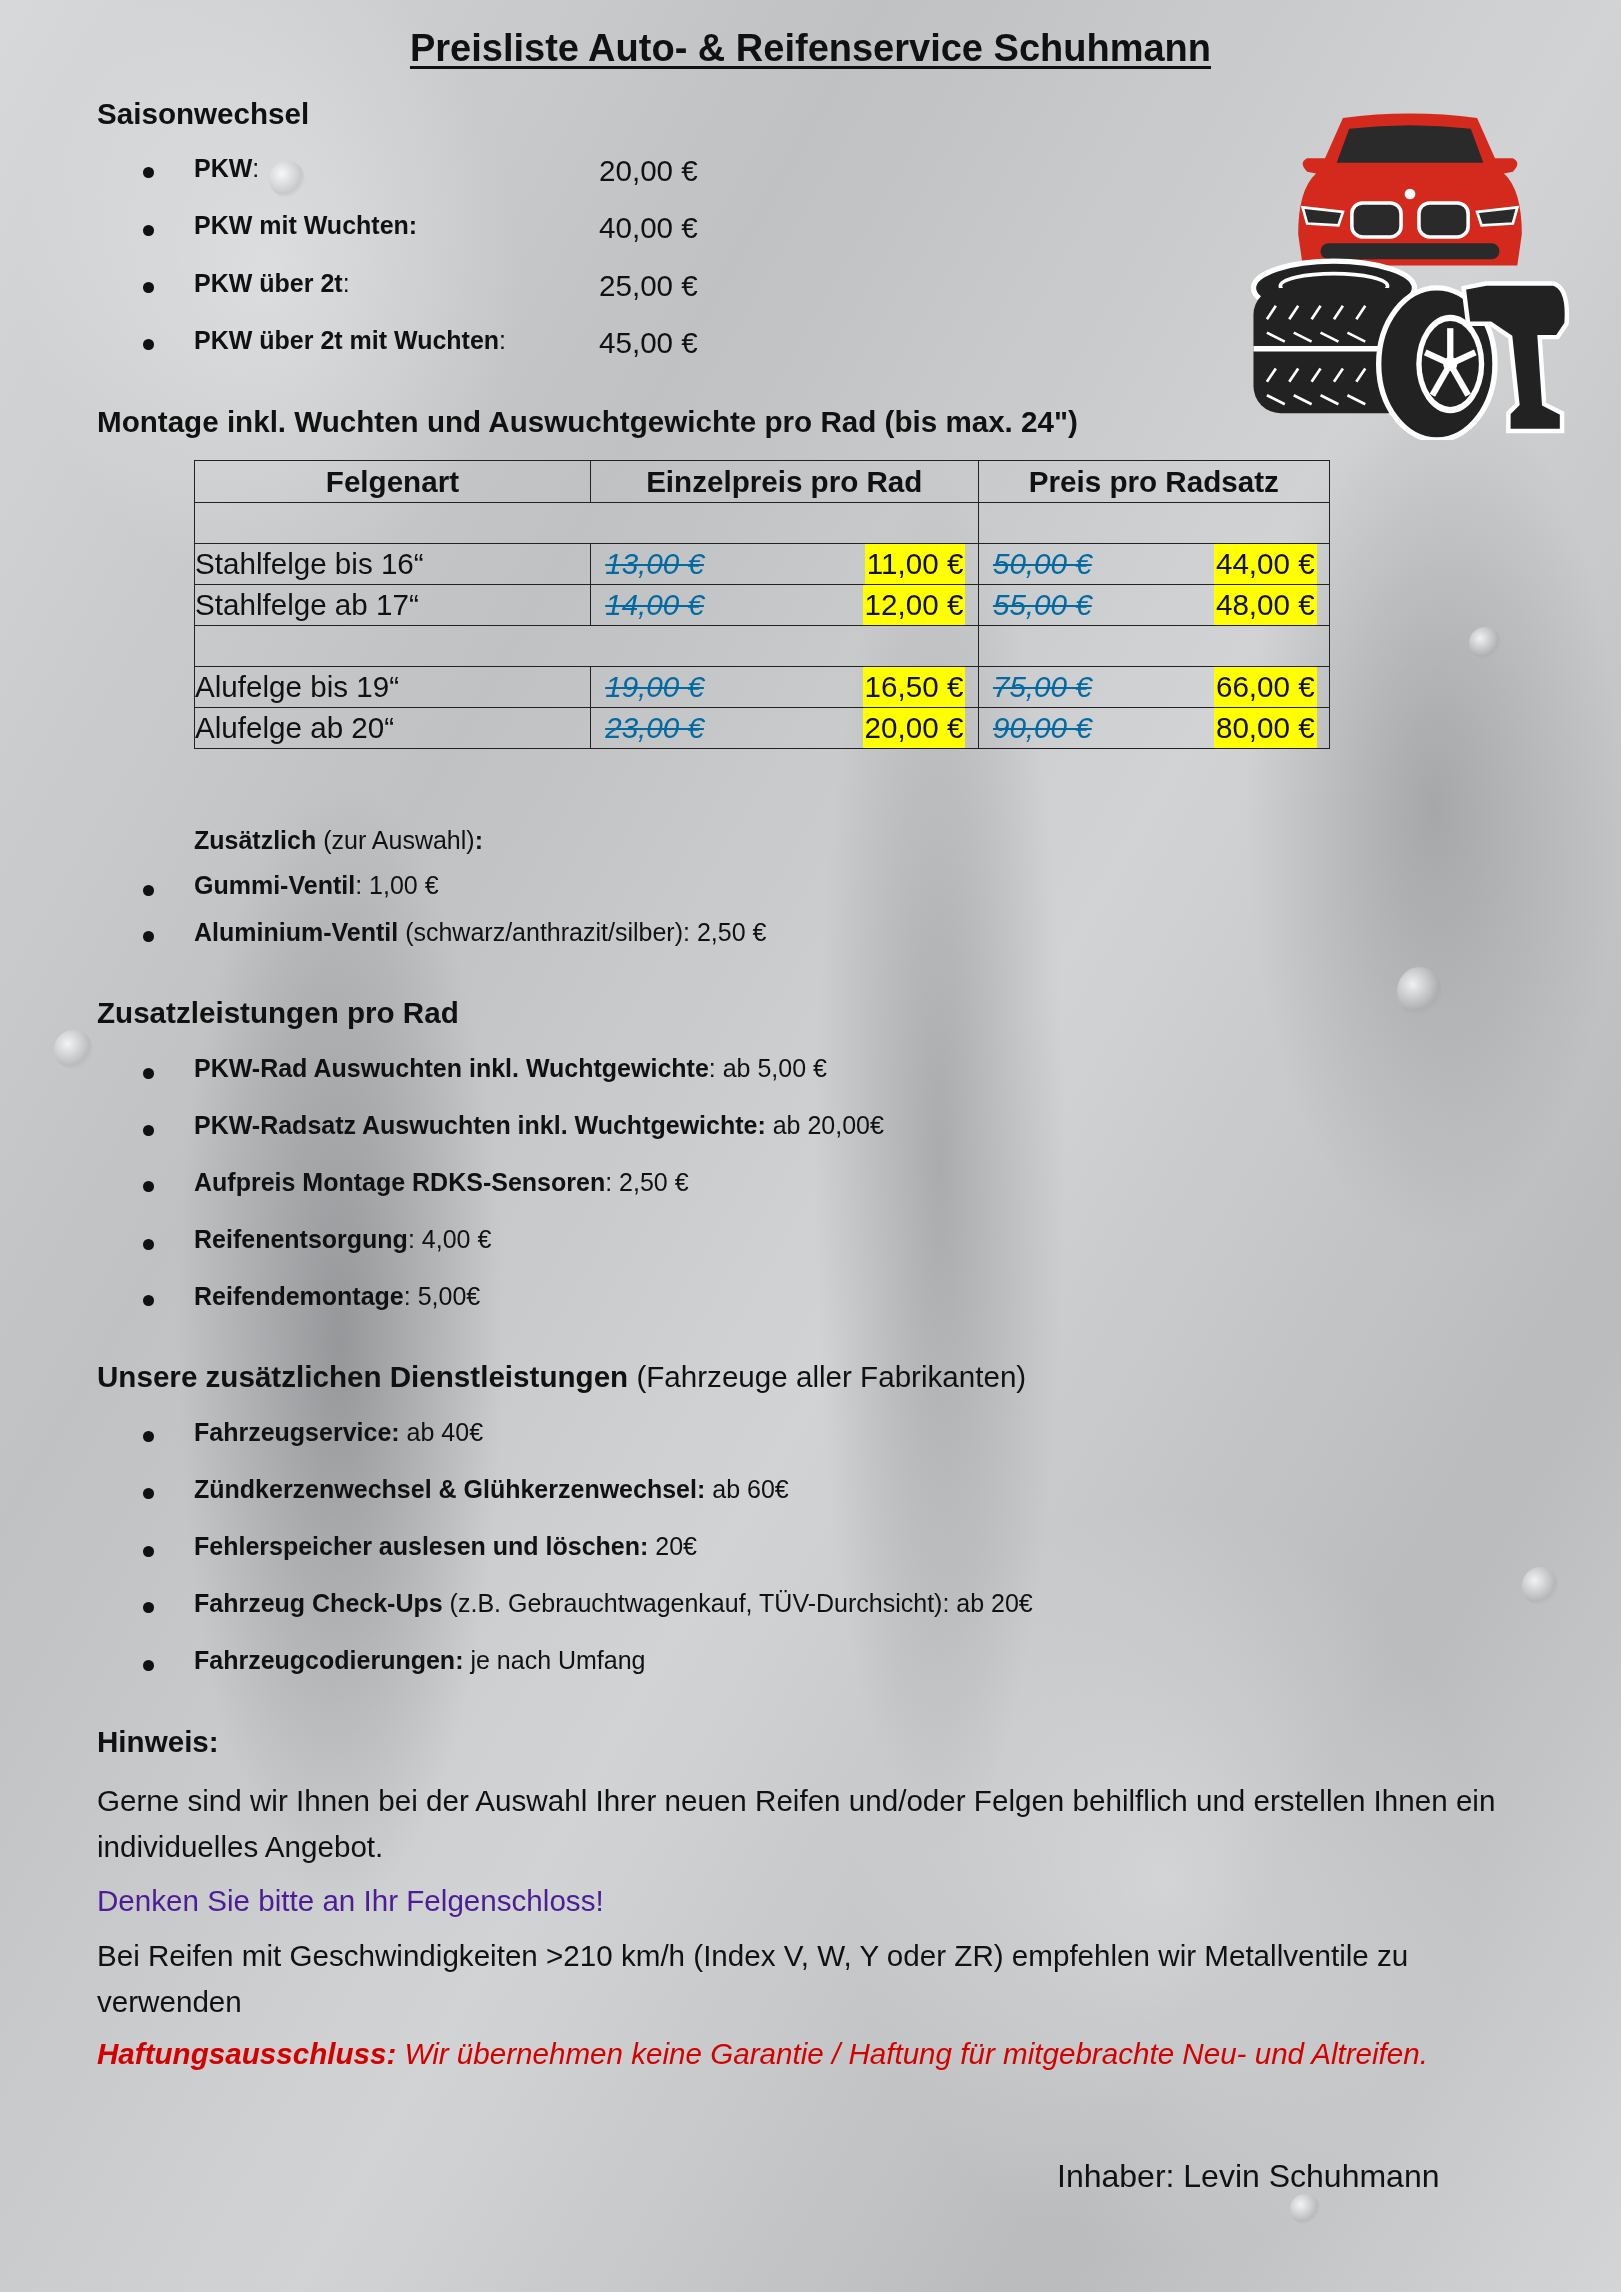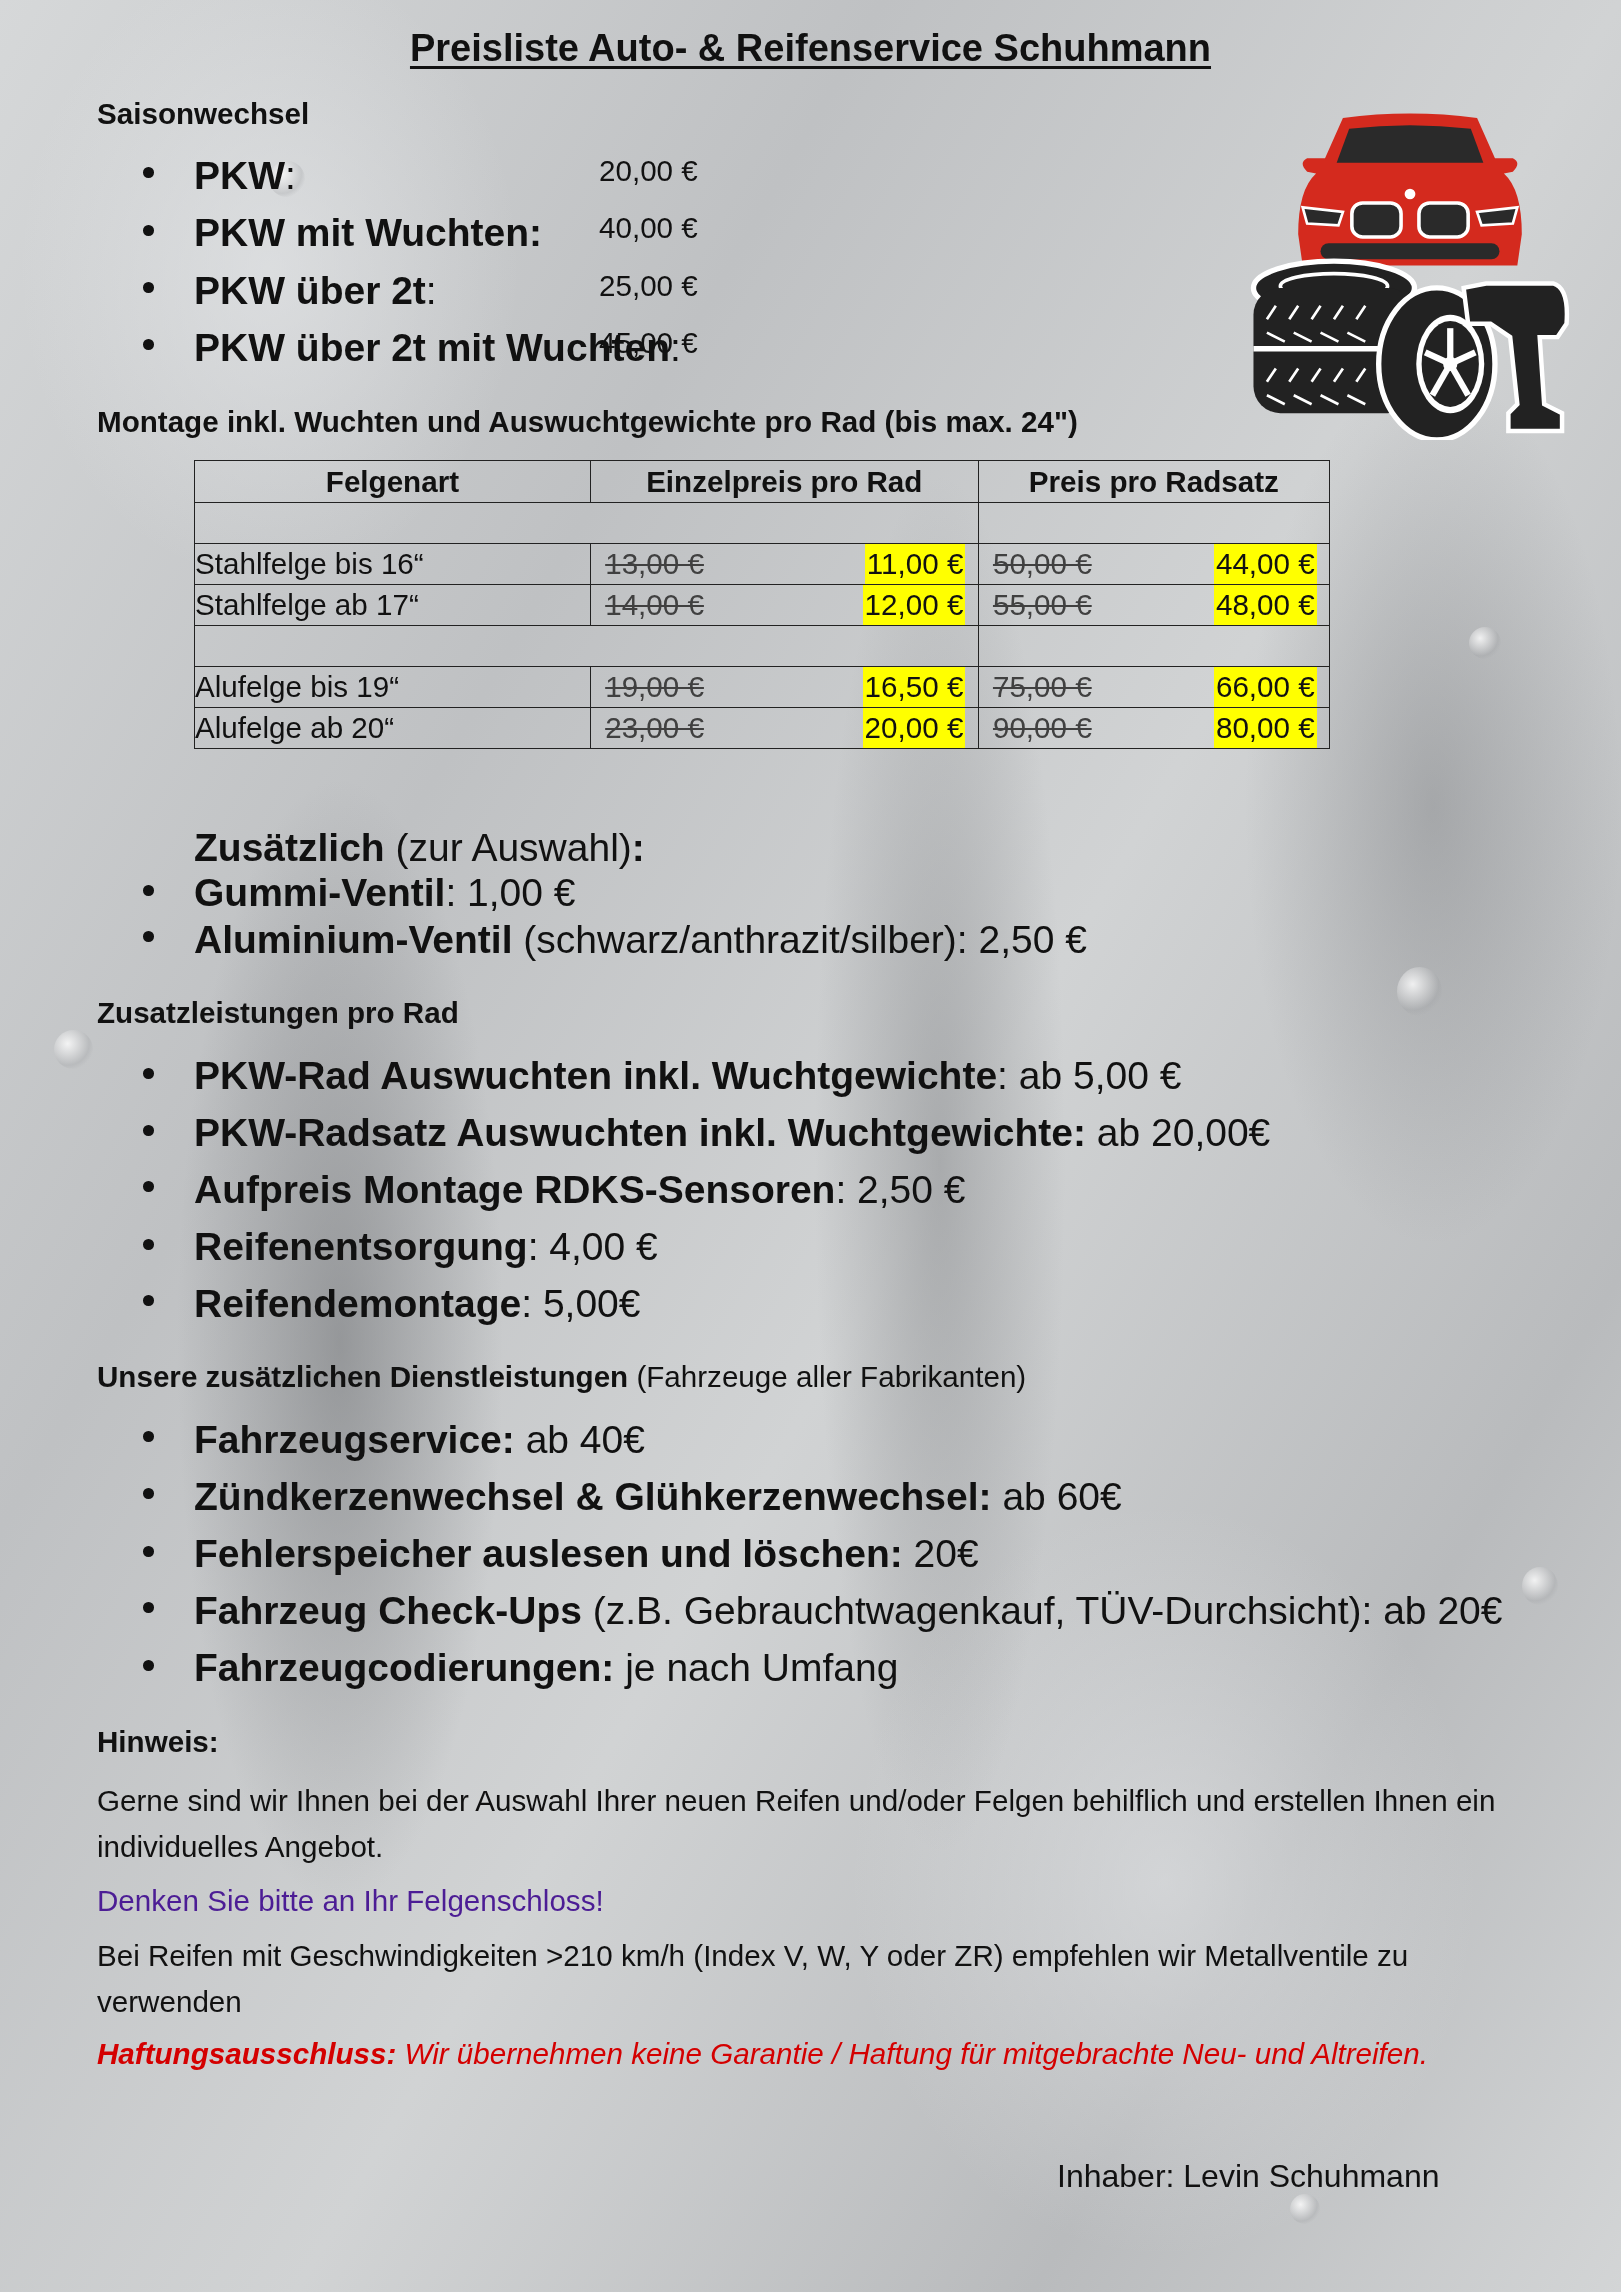--- a/index.html
+++ b/index.html
@@ -20,34 +20,34 @@
   }
   .drop { position:absolute; border-radius:50%; background:radial-gradient(circle at 35% 35%, rgba(255,255,255,0.8), rgba(160,162,165,0.3) 60%, transparent 75%); z-index:0; }
   .layer { position:absolute; z-index:2; }
   .title {
     left:0; width:1621px; top:27px; text-align:center;
     font-size:38px; font-weight:bold; text-decoration:underline; text-underline-offset:5.4px;
   }
   .h2 { left:97px; font-size:29.6px; font-weight:bold; white-space:nowrap; }
   .h2 .normal { font-weight:normal; }
   .bullet { position:absolute; left:143px; width:10.7px; height:10.7px; border-radius:50%; background:#111; z-index:2; }
-  .item { left:194px; font-size:39px; white-space:nowrap; }
+  .item { left:194px; font-size:25px; white-space:nowrap; }
   .item b { font-weight:bold; }
   .price-col { left:599px; font-size:29.6px; white-space:nowrap; }
 
   table.prices {
     position:absolute; left:194px; top:460px; width:1136px; z-index:2;
     border-collapse:collapse; font-size:29.6px;
   }
   table.prices td, table.prices th { border:1.3px solid #222; padding:0; height:40px; }
   table.prices th { font-weight:bold; text-align:center; height:41px; }
   table.prices td.name { padding-left:0; width:390px; }
   table.prices td.pair { width:382px; position:relative; }
   table.prices td.pair2 { width:346px; position:relative; }
-  .old { position:absolute; left:14.3px; top:50%; transform:translateY(-50%); color:#404040; text-decoration:line-through; text-decoration-thickness:1.8px; }
+  .old { position:absolute; left:14.3px; top:50%; transform:translateY(-50%); color:#0369a1; text-decoration:line-through; text-decoration-thickness:1.8px;font-style:italic; }
   .new { position:absolute; right:12.5px; top:0; bottom:0; background:#ffff00; display:flex; align-items:center; padding:0 1.8px; }
   tr.spacer td { height:40px; }
   .para { left:97px; font-size:29.6px; line-height:46px; width:1451px; }
   .red { color:#4c1d95; }
   .haft { left:97px; font-size:29.6px; color:#d40000; font-style:italic; white-space:nowrap; }
   .haft b { font-weight:bold; }
   .owner { left:1057px; font-size:32px; white-space:nowrap; }
   .logo { position:absolute; left:1249px; top:109px; width:322px; height:331px; z-index:2; }
 </style>
 </head>

